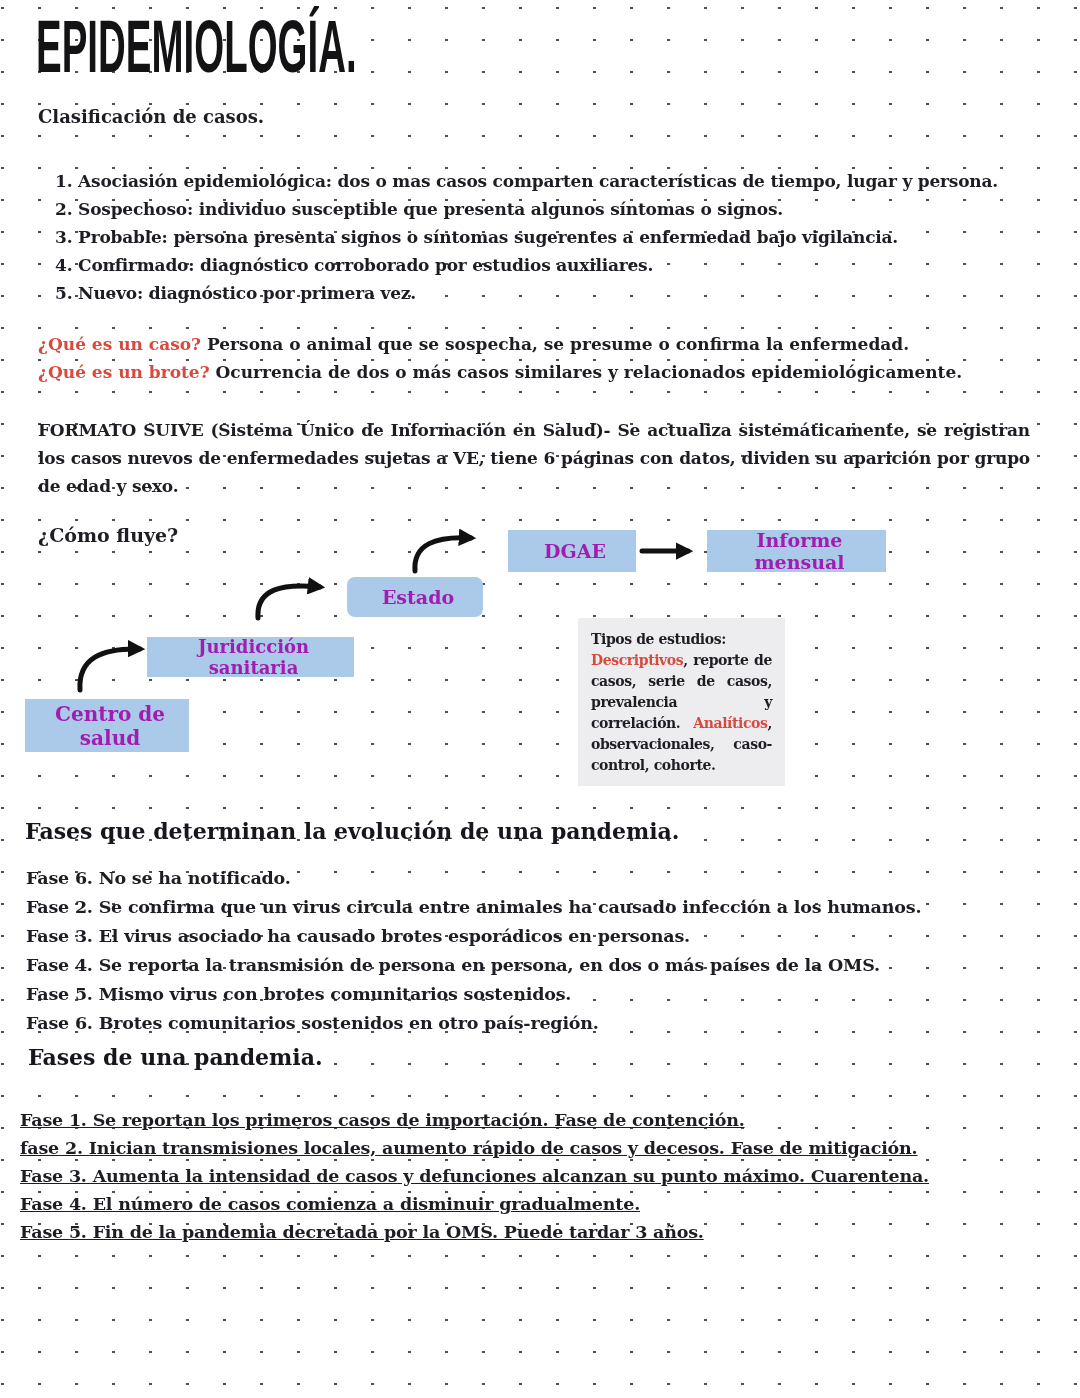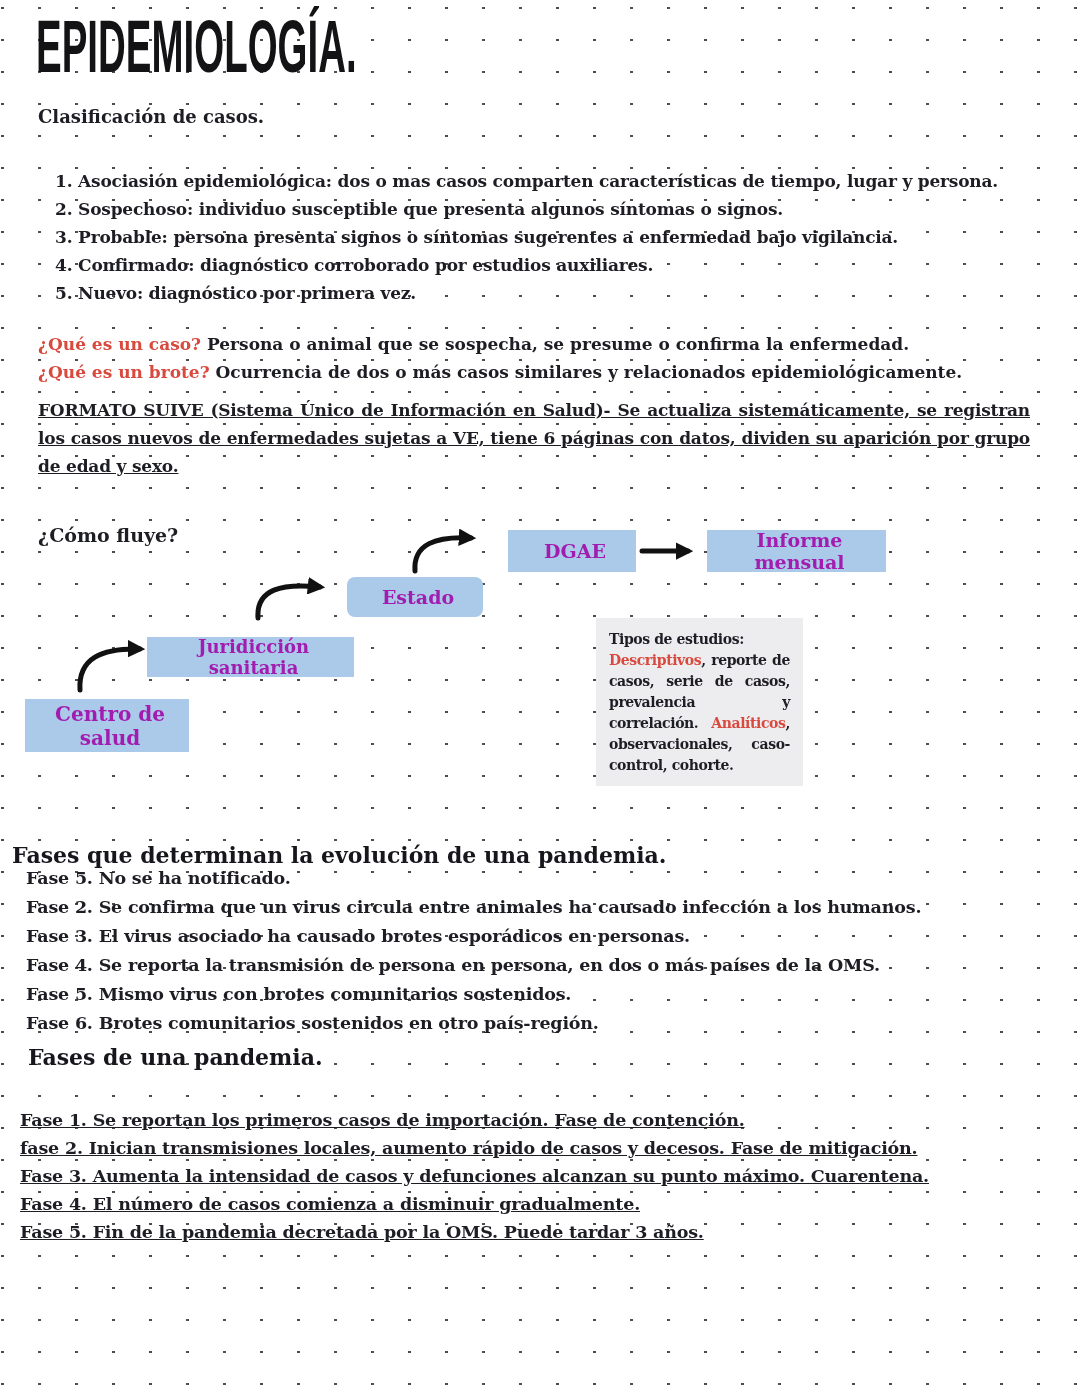--- a/index.html
+++ b/index.html
@@ -23,49 +23,49 @@
     letter-spacing:0px;
     color:#131316;
     transform:scale(0.52,1);
     transform-origin:0 0;
     white-space:nowrap;
   }
   .subtitle{left:38px;top:106px;font-size:18px;font-weight:700;}
   .num-list{left:55px;top:167px;font-size:17px;font-weight:700;line-height:28px;letter-spacing:-0.2px;white-space:nowrap;}
   .questions{left:38px;top:330px;font-size:17px;font-weight:700;line-height:28px;white-space:nowrap;}
   .q-label{color:#d94a3e;}
-  .suive{left:38px;top:396px;width:992px;font-size:17px;font-weight:700;line-height:28px;text-align:justify;letter-spacing:-0.2px;text-decoration:underline;}
+  .suive{left:38px;top:416px;width:992px;font-size:17px;font-weight:700;line-height:28px;text-align:justify;letter-spacing:-0.2px;}
   .flow-q{left:38px;top:524px;font-size:19px;font-weight:700;}
   .flow-box{
     background:#abc9e9;
     color:#a21caf;
     font-weight:700;
     display:flex;align-items:center;justify-content:center;
     text-align:center;
     padding-left:6px;
   }
   .box-centro{left:25px;top:699px;width:158px;height:53px;font-size:20px;}
   .box-jurid{left:147px;top:637px;width:201px;height:40px;font-size:18px;}
   .box-estado{left:347px;top:577px;width:130px;height:40px;font-size:19px;border-radius:8px;}
   .box-dgae{left:508px;top:530px;width:122px;height:42px;font-size:19px;}
   .box-informe{left:707px;top:530px;width:173px;height:42px;font-size:19px;}
   .arrows{left:0;top:505px;width:1080px;height:290px;}
   .studies-box{
-    left:596px;top:618px;width:207px;min-height:155px;
+    left:578px;top:618px;width:207px;min-height:155px;
     background:#ededf0;
     box-sizing:border-box;
     padding:11px 13px 10px 13px;
     font-size:14px;font-weight:700;line-height:21px;
     letter-spacing:-0.4px;
     text-align:justify;
   }
   .studies-box .first{text-align:left;}
   .red{color:#d94a3e;}
   .h2{font-size:22px;font-weight:700;color:#16161c;white-space:nowrap;}
-  .h2-1{left:12px;top:818px;margin-top:24px;}
+  .h2-1{left:25px;top:818px;}
   .h2-2{left:28px;top:1044px;}
   .fase-list{font-size:17.5px;font-weight:700;white-space:nowrap;letter-spacing:-0.2px;}
   .fase-1{left:26px;top:864px;line-height:29px;}
   .fase-2{left:20px;top:1106px;line-height:28px;text-decoration:underline;}
 </style>
 </head>
 <body>
 
 <div class="page">
 
@@ -109,21 +109,21 @@
   </svg>
 
   <div class="abs studies-box">
     <div class="first">Tipos de estudios:</div>
     <div><span class="red">Descriptivos</span><span>, reporte de casos, serie de casos, prevalencia y correlación.</span> <span class="red">Analíticos</span><span>, observacionales, caso-control, cohorte.</span></div>
   </div>
 
   <div class="abs h2 h2-1">Fases que determinan la evolución de una pandemia.</div>
 
   <div class="abs fase-list fase-1">
-    <div>Fase 5. No se ha notificado.</div>
+    <div>Fase 6. No se ha notificado.</div>
     <div>Fase 2. Se confirma que un virus circula entre animales ha causado infección a los humanos.</div>
     <div>Fase 3. El virus asociado ha causado brotes esporádicos en personas.</div>
     <div>Fase 4. Se reporta la transmisión de persona en persona, en dos o más países de la OMS.</div>
     <div>Fase 5. Mismo virus con brotes comunitarios sostenidos.</div>
     <div>Fase 6. Brotes comunitarios sostenidos en otro país-región.</div>
   </div>
 
   <div class="abs h2 h2-2">Fases de una pandemia.</div>
 
   <div class="abs fase-list fase-2">

